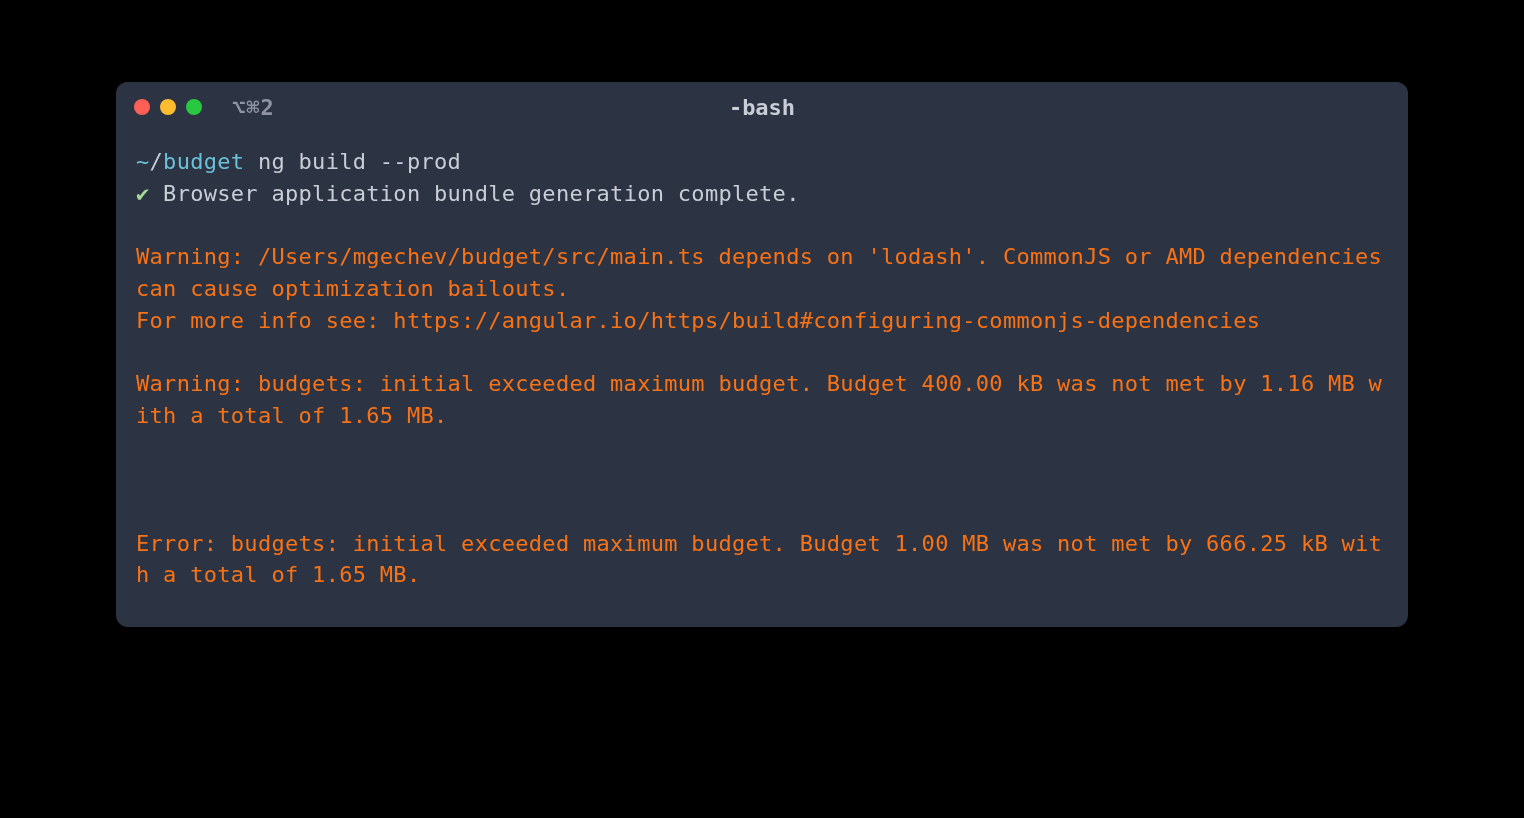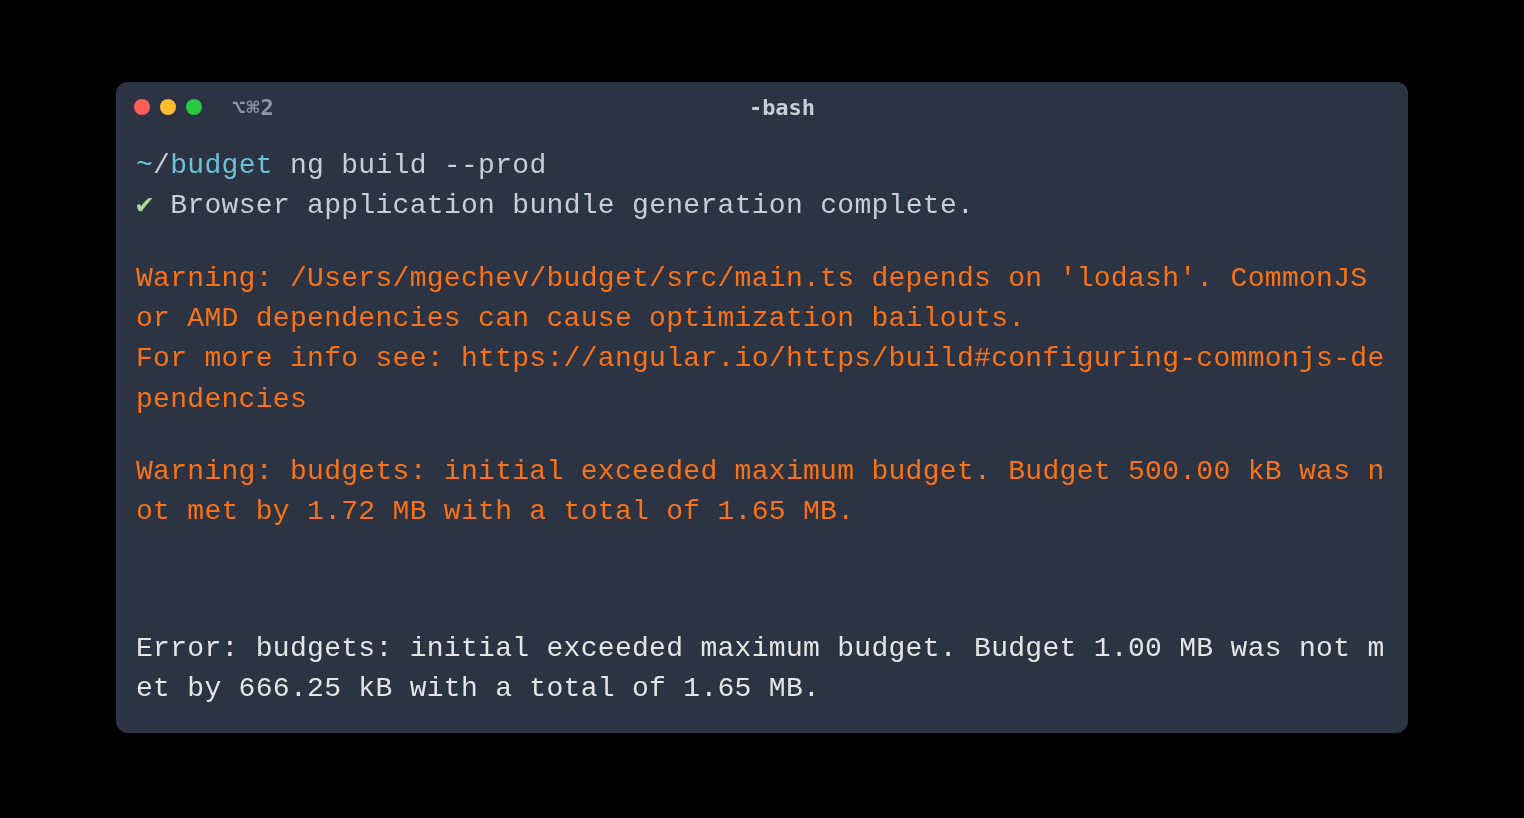--- a/index.html
+++ b/index.html
@@ -52,41 +52,39 @@
       font-weight: 600;
       letter-spacing: 1px;
     }
     .window-title {
       position: absolute;
       left: 50%;
       transform: translateX(-50%);
       color: #c8cdd6;
       font-size: 22px;
       font-weight: 600;
-      margin-left: 20px;
     }
     .terminal-body {
-      padding: 14px 20px 24px 20px;
-      font-size: 28px;
+      padding: 14px 20px 36px 20px;
+      font-size: 22px;
       line-height: 1.44;
       letter-spacing: 0.3px;
-      font-family: Liberation Mono, monospace;
     }
     .line {
       white-space: pre-wrap;
       word-break: break-all;
     }
     .prompt-tilde { color: #6bc1d8; }
     .prompt-slash { color: #c8cdd6; }
     .prompt-dir { color: #6bc1d8; }
     .cmd { color: #c8cdd6; }
     .check { color: #a8d89a; }
     .complete-text { color: #c8cdd6; }
     .warning { color: #f97316; }
-    .error { color: #e5e5e5; }
+    .error { color: #f97316; }
     .blank { height: 32px; }
   </style>
 </head>
 <body>
 
 <div class="terminal-window">
   <div class="titlebar">
     <div class="traffic-lights">
       <div class="traffic-light tl-red"></div>
       <div class="traffic-light tl-yellow"></div>
@@ -95,19 +93,19 @@
     <div class="tab-indicator">⌥⌘2</div>
     <div class="window-title">-bash</div>
   </div>
   <div class="terminal-body">
     <div class="line"><span class="prompt-tilde">~</span><span class="prompt-slash">/</span><span class="prompt-dir">budget</span><span class="cmd"> ng build --prod</span></div>
     <div class="line"><span class="check">✔</span><span class="complete-text"> Browser application bundle generation complete.</span></div>
     <div class="blank"></div>
     <div class="line warning">Warning: /Users/mgechev/budget/src/main.ts depends on 'lodash'. CommonJS or AMD dependencies can cause optimization bailouts.</div>
     <div class="line warning">For more info see: https://angular.io/https/build#configuring-commonjs-dependencies</div>
     <div class="blank"></div>
-    <div class="line warning">Warning: budgets: initial exceeded maximum budget. Budget 500.00 kB was not met by 1.72 MB with a total of 1.65 MB.</div>
+    <div class="line warning">Warning: budgets: initial exceeded maximum budget. Budget 400.00 kB was not met by 1.16 MB with a total of 1.65 MB.</div>
     <div class="blank"></div>
     <div class="blank"></div>
     <div class="blank"></div>
     <div class="line error">Error: budgets: initial exceeded maximum budget. Budget 1.00 MB was not met by 666.25 kB with a total of 1.65 MB.</div>
   </div>
 </div>
 
 </body></html>

